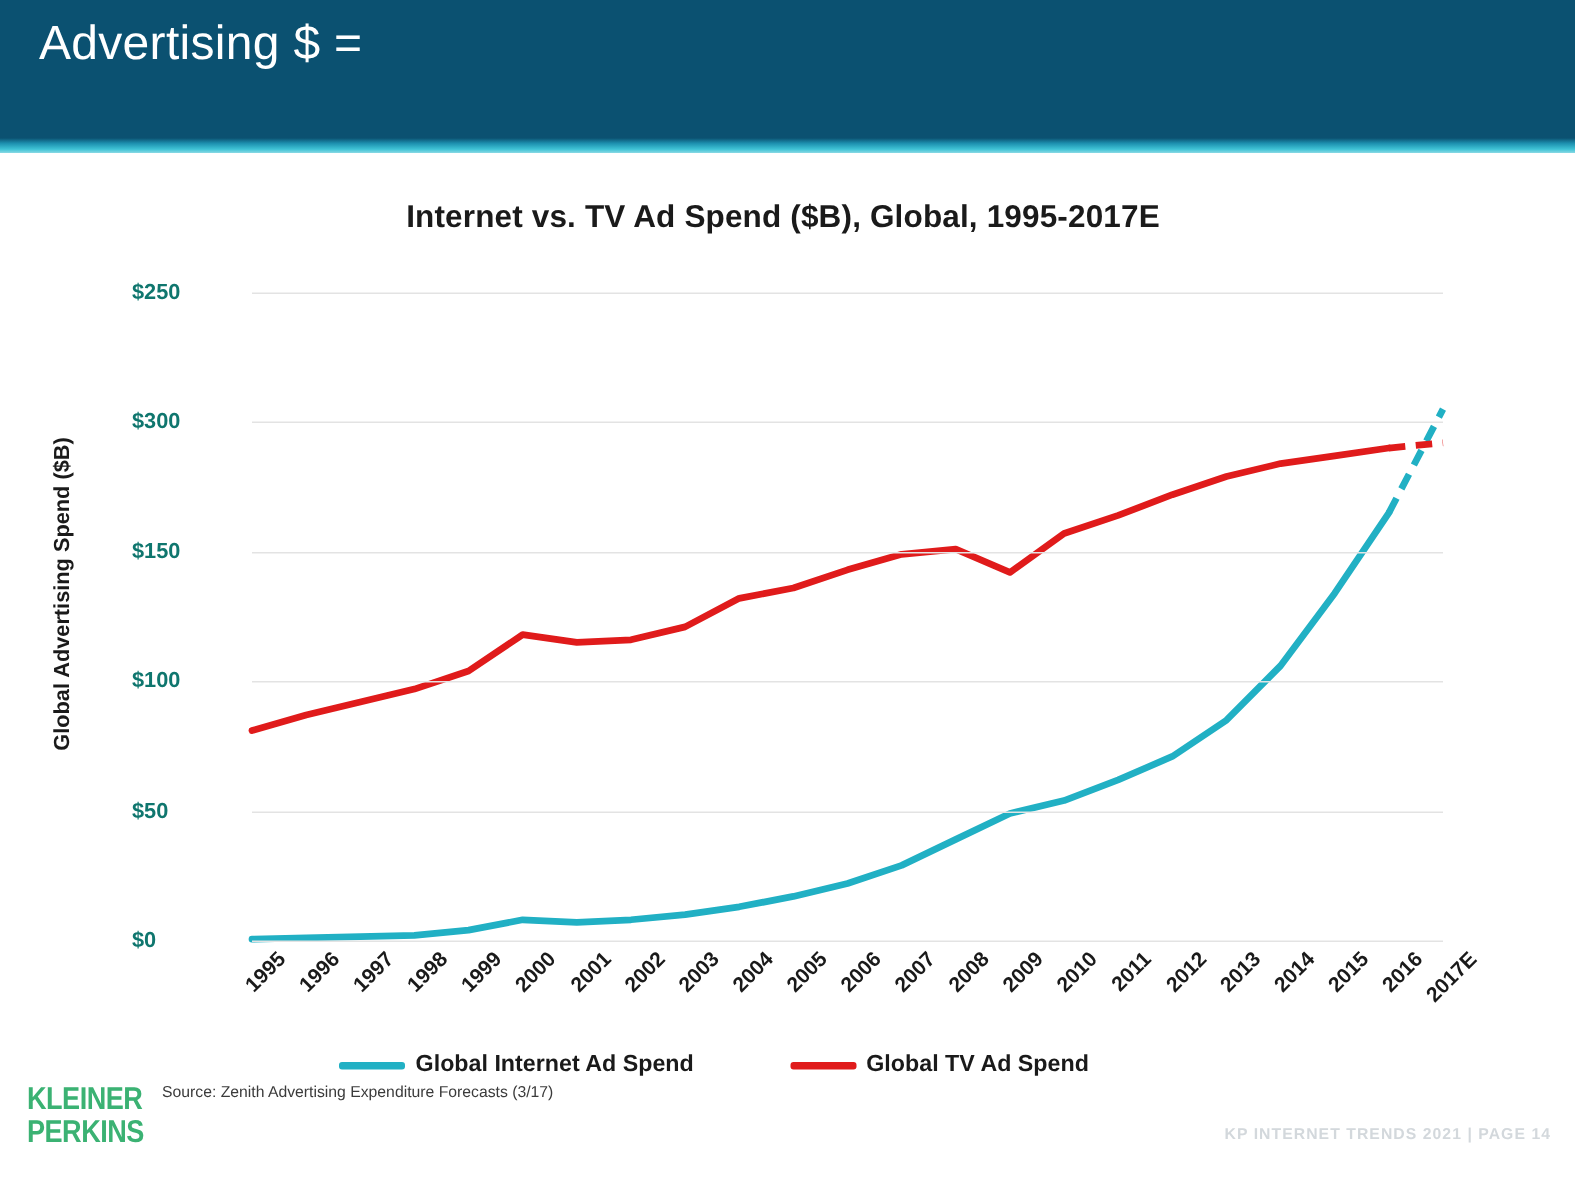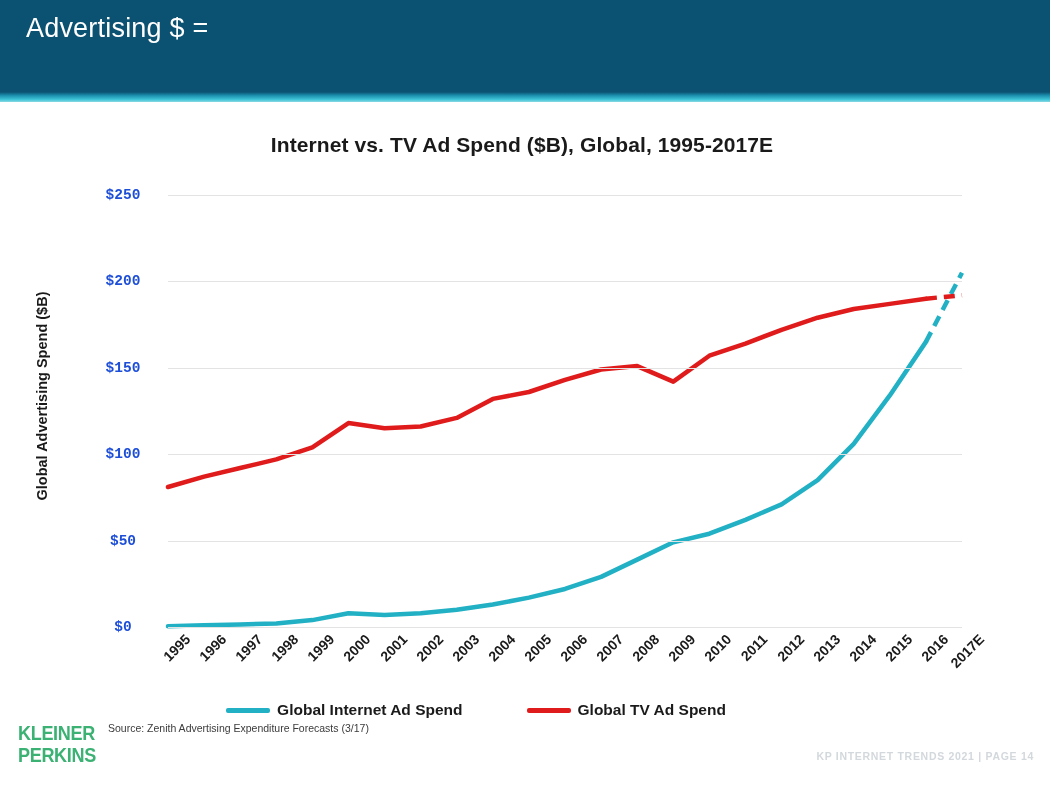--- a/index.html
+++ b/index.html
@@ -20,21 +20,21 @@
     position: absolute;
     left: 0; top: 0;
     width: 1050px;
     height: 98px;
     background: #0b5171;
     box-sizing: border-box;
     padding: 10px 0 0 26px;
   }
   #slide-header .title-line {
     color: #ffffff;
-    font-size: 27px;
+    font-size: 32px;
     font-weight: 400;
     line-height: 36px;
     letter-spacing: 0.2px;
     white-space: nowrap;
   }
   #header-accent {
     position: absolute;
     left: 0; top: 92px;
     width: 1050px;
     height: 10px;
@@ -83,26 +83,25 @@
     position: absolute;
     left: 0;
     width: 100%;
     height: 1px;
     background: #e3e3e3;
   }
   .y-tick-label {
     position: absolute;
     right: 0;
     width: 70px;
-    text-align: center;
+    text-align: left;
     font-size: 14.5px;
     font-weight: bold;
-    color: #1d4ed8;
+    color: #0f766e;
     transform: translateY(-50%);
-    font-family: Liberation Mono, monospace;
   }
   #y-labels {
     position: absolute;
     left: 88px;
     top: 97px;
     width: 70px;
     height: 432px;
   }
 
   
@@ -194,21 +193,21 @@
 <div id="header-accent"></div>
 
 <div id="chart-area">
 
   <div id="chart-title">Internet vs. TV Ad Spend ($B), Global, 1995-2017E</div>
 
   <div id="y-axis-title">Global Advertising Spend ($B)</div>
 
   <div id="y-labels">
       <div class="y-tick-label" style="top: 0px;">$250</div>
-      <div class="y-tick-label" style="top: 86.4px;">$200</div>
+      <div class="y-tick-label" style="top: 86.4px;">$300</div>
       <div class="y-tick-label" style="top: 172.8px;">$150</div>
       <div class="y-tick-label" style="top: 259.2px;">$100</div>
       <div class="y-tick-label" style="top: 345.6px;">$50</div>
       <div class="y-tick-label" style="top: 432px;">$0</div>
     </div>
 
   <div id="plot">
     <svg id="plot-svg" width="794" height="432" viewBox="0 0 794 432" style="position:absolute;left:0;top:0;overflow:visible">
         <polyline points="0,431.136 36.09090909090909,430.272 72.18181818181819,429.408 108.27272727272727,428.544 144.36363636363637,425.088 180.45454545454547,418.176 216.54545454545453,419.904 252.63636363636363,418.176 288.72727272727275,414.72 324.8181818181818,409.536 360.90909090909093,402.624 397,393.984 433.09090909090907,381.888 469.1818181818182,364.608 505.27272727272725,347.328 541.3636363636364,338.688 577.4545454545455,324.86400000000003 613.5454545454545,309.312 649.6363636363636,285.12 685.7272727272727,248.832 721.8181818181819,200.44799999999998 757.9090909090909,146.88" fill="none" stroke="#21b0c4" stroke-width="4.5" stroke-linecap="round" stroke-linejoin="round"></polyline>
         <polyline points="757.9090909090909,146.88 794,77.76000000000005" fill="none" stroke="#21b0c4" stroke-width="4.5" stroke-linecap="butt" stroke-linejoin="round" stroke-dasharray="11 7"></polyline>

